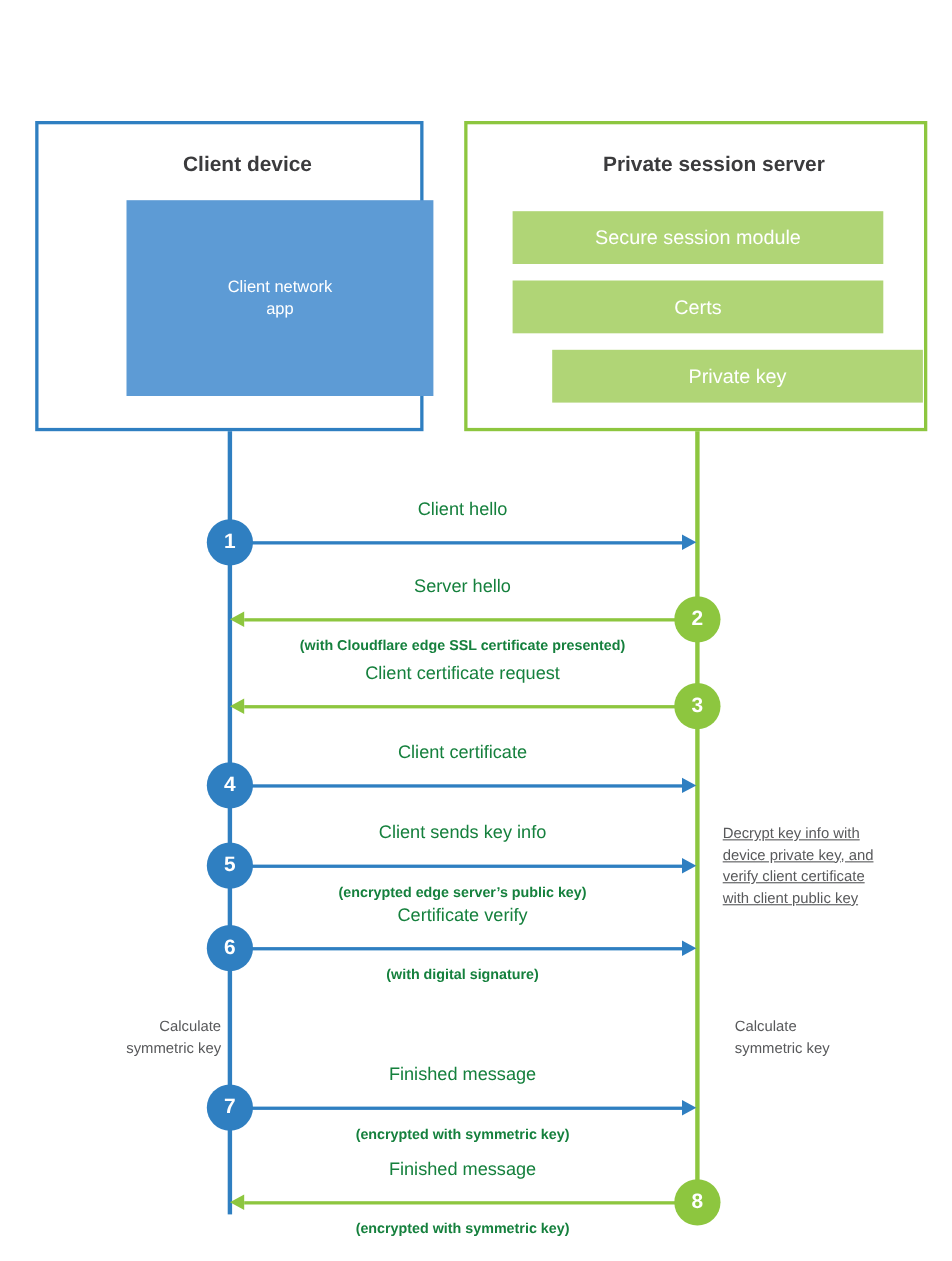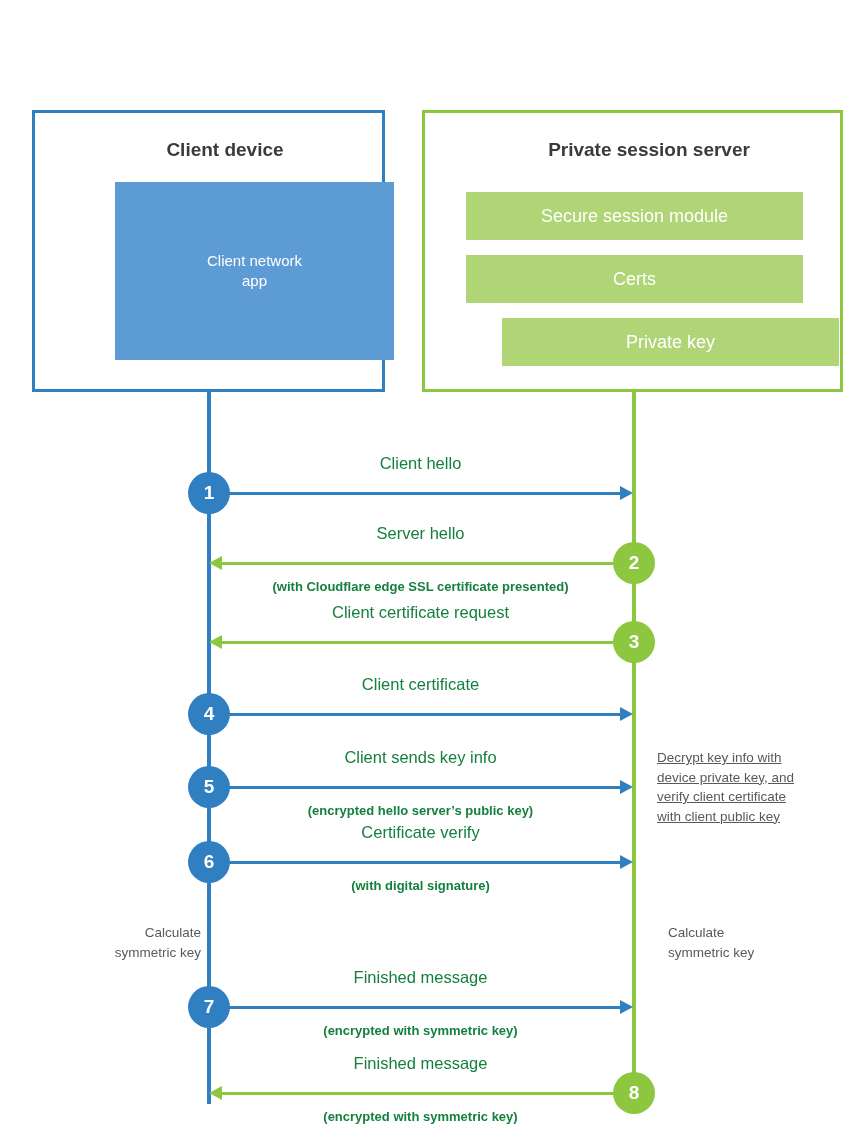--- a/index.html
+++ b/index.html
@@ -145,21 +145,21 @@
 
   <div class="msg" style="top:714px">
     <div class="msg-label main">Client certificate</div>
     <div class="arrow-line" style="left:209px;width:411px;background:#2f7fc1"></div>
     <div class="arrow-head right" style="left:620px;color:#2f7fc1"></div>
     <div class="step blue">4</div>
   </div>
 
   <div class="msg" style="top:787px">
     <div class="msg-label main">Client sends key info</div>
-    <div class="msg-label sub">(encrypted hello server’s public key)</div>
+    <div class="msg-label sub">(encrypted edge server’s public key)</div>
     <div class="arrow-line" style="left:209px;width:411px;background:#2f7fc1"></div>
     <div class="arrow-head right" style="left:620px;color:#2f7fc1"></div>
     <div class="step blue">5</div>
   </div>
 
   <div class="msg" style="top:862px">
     <div class="msg-label main">Certificate verify</div>
     <div class="msg-label sub">(with digital signature)</div>
     <div class="arrow-line" style="left:209px;width:411px;background:#2f7fc1"></div>
     <div class="arrow-head right" style="left:620px;color:#2f7fc1"></div>

